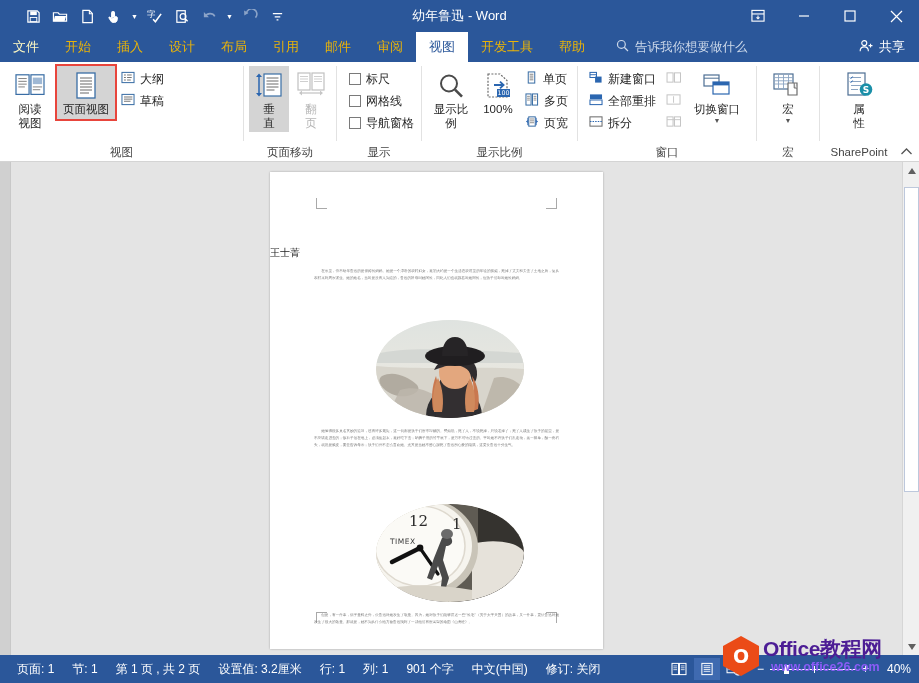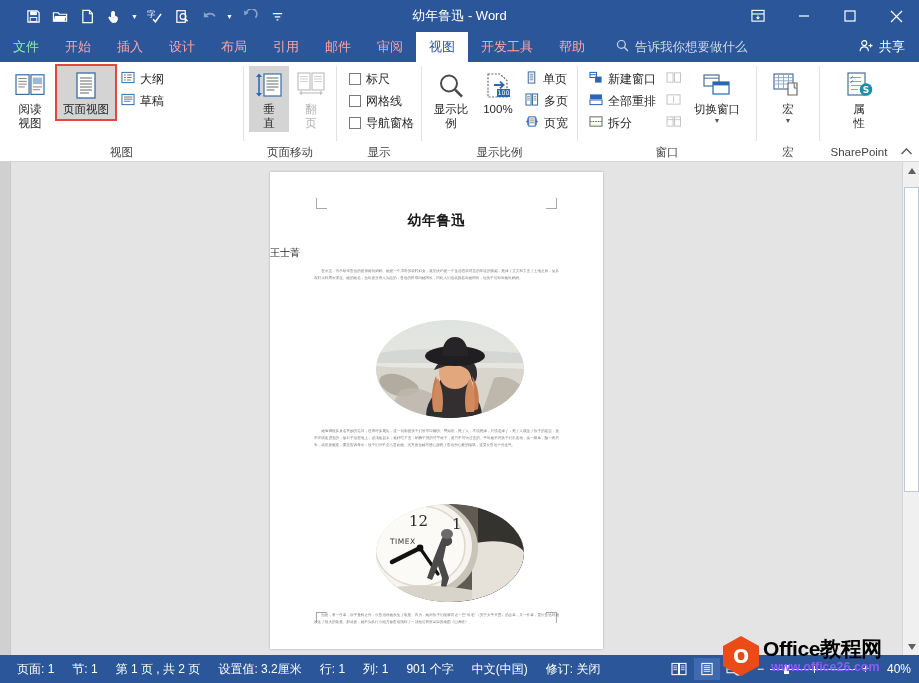--- a/index.html
+++ b/index.html
@@ -38,23 +38,23 @@
     justify-content: center; color: #fff;
   }
 
   
   .tabbar {
     height: 30px; background: #2b579a; display: flex;
     align-items: stretch; position: relative;
   }
   .tab {
     padding: 0 13px; display: flex; align-items: center;
-    color: #fca5a5; font-size: 13px; white-space: nowrap;
-  }
-  .tab.file { color:#86efac;text-align:center; }
+    color: #eab308; font-size: 13px; white-space: nowrap;
+  }
+  .tab.file { color:#fef9c3;text-align:center; }
   .tab.active { background: #ffffff; color: #2b579a; }
   .tellme {
     display: flex; align-items: center; gap: 6px;
     margin-left: 18px; color: #cdd9ea; font-size: 12.5px;
   }
   .share {
     position: absolute; right: 14px; top: 0; height: 30px;
     display: flex; align-items: center; gap: 5px;
     color: #ffffff; font-size: 13px;
   }
@@ -179,21 +179,21 @@
     position: absolute; right: 6px; bottom: 2px; width: 190px; height: 50px;
     pointer-events: none; display: flex; align-items: center; gap: 4px;
   }
   .wm-hex {
     width: 36px; height: 40px; background: #eb4b17;
     clip-path: polygon(50% 0%, 100% 25%, 100% 75%, 50% 100%, 0% 75%, 0% 25%);
     display:flex; align-items:center; justify-content:center;
   }
   .wm-hex span { color:#fff; font-size:19px; font-weight:700; font-family:"DejaVu Sans",sans-serif; }
   .wm-text { display: flex; flex-direction: column; line-height: 1; }
-  .wm-line1 { font-size: 21px; font-weight: 700; color: #000000; letter-spacing: -.4px; }
+  .wm-line1 { font-size: 21px; font-weight: 700; color: #4c1d95; letter-spacing: -.4px; }
   .wm-line2 { font-size: 12.5px; font-weight: 700; color: #8b5cf6; margin-top: 2px; padding-left: 8px; }
 </style>
 </head>
 <body>
 
 <div class="titlebar">
   <div class="qat">
     <div class="qat-btn">
       <svg width="15" height="15" viewBox="0 0 16 16">
           <path d="M2 2h10l2 2v10H2V2z" fill="none" stroke="#fff" stroke-width="1.3"></path>
@@ -611,21 +611,20 @@
       </div>
     <div class="cmark" style="left:46px;bottom:26px">
         <i style="left:0;bottom:0;width:1px;height:11px"></i>
         <i style="left:0;bottom:10px;width:11px;height:1px"></i>
       </div>
     <div class="cmark" style="right:46px;bottom:26px">
         <i style="right:0;bottom:0;width:1px;height:11px"></i>
         <i style="right:0;bottom:10px;width:11px;height:1px"></i>
       </div>
 
-    <div class="doc-title">幼年鲁迅</div>
     <div class="doc-author">王士菁</div>
 
     <div class="doc-para" style="top:96px">在家里，侍奉幼年鲁迅的是保姆长妈妈。她是一个淳朴的农村妇女，最初大约是一个生活在农村里的年轻的孤孀，死掉了丈夫和夫去了土地之后，便从农村来到周家谋生。她的姓名，当时是没有人知道的，鲁迅的祖母叫她阿长，因此人们也就跟着叫她阿长，但孩子们却叫她长妈妈。</div>
 
     <div class="doc-img photo1" style="left:106px;top:148px;width:148px;height:98px">
       <svg width="148" height="98" viewBox="0 0 148 98" style="display:block">
         <defs>
           <clipPath id="ov1">
               <ellipse cx="74" cy="49" rx="74" ry="49"></ellipse>
             </clipPath>

